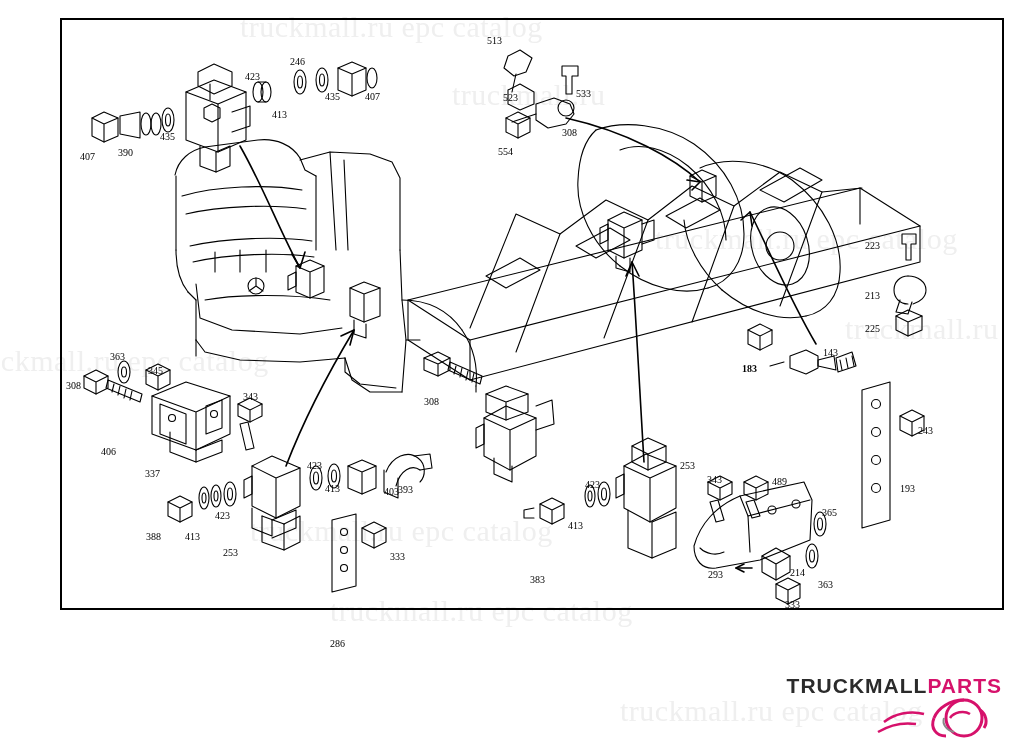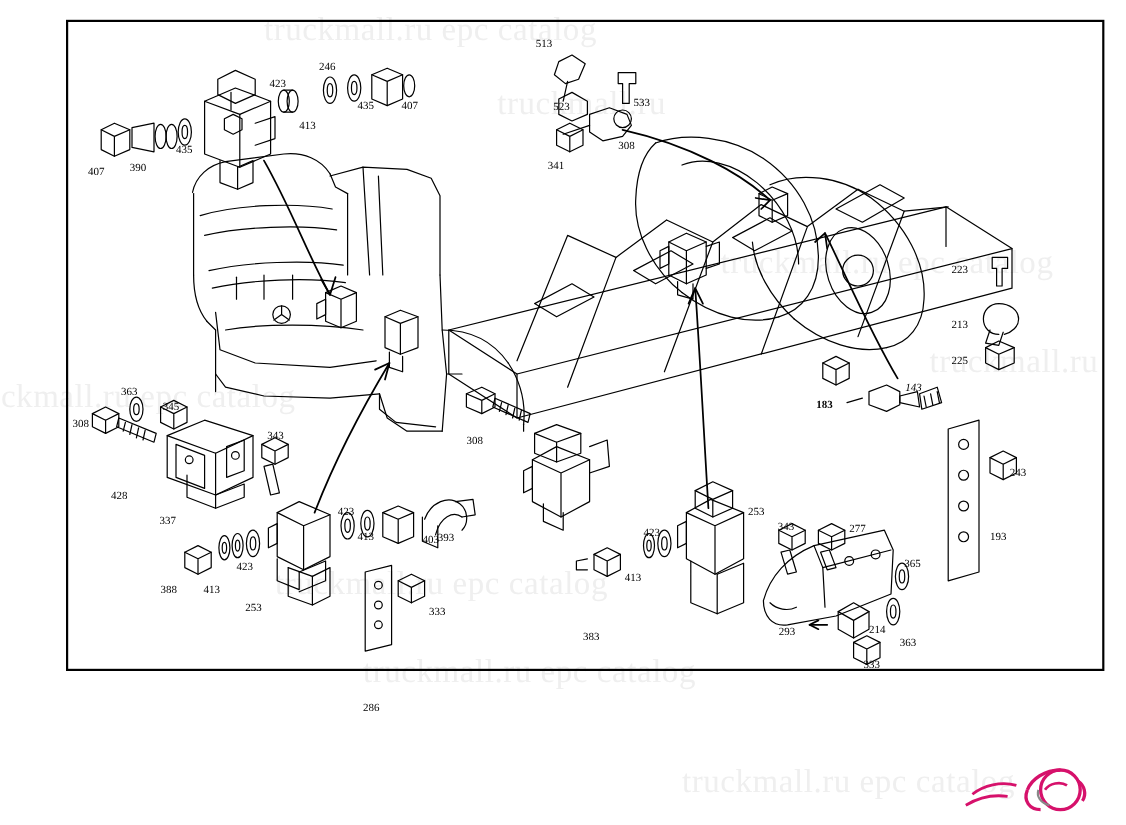--- a/index.html
+++ b/index.html
@@ -396,59 +396,60 @@
     <div class="callout" style="left:245px; top:72px;">423</div>
     <div class="callout" style="left:576px; top:89px;">533</div>
     <div class="callout" style="left:325px; top:92px;">435</div>
     <div class="callout" style="left:365px; top:92px;">407</div>
     <div class="callout" style="left:503px; top:93px;">523</div>
     <div class="callout" style="left:272px; top:110px;">413</div>
     <div class="callout" style="left:562px; top:128px;">308</div>
     <div class="callout" style="left:118px; top:148px;">390</div>
     <div class="callout" style="left:160px; top:132px;">435</div>
     <div class="callout" style="left:80px; top:152px;">407</div>
-    <div class="callout" style="left:498px; top:147px;">341</div>
+    <div class="callout" style="left:498px; top:147px;">554</div>
     <div class="callout" style="left:865px; top:241px;">223</div>
     <div class="callout" style="left:865px; top:291px;">213</div>
     <div class="callout" style="left:865px; top:324px;">225</div>
-    <div class="callout" style="left:823px; top:348px;font-style:italic;">143</div>
+    <div class="callout" style="left:823px; top:348px;">143</div>
     <div class="callout" style="left:742px; top:364px;font-weight:bold;">183</div>
     <div class="callout" style="left:110px; top:352px;">363</div>
     <div class="callout" style="left:148px; top:366px;">345</div>
     <div class="callout" style="left:66px; top:381px;">308</div>
     <div class="callout" style="left:243px; top:392px;">343</div>
     <div class="callout" style="left:424px; top:397px;">308</div>
-    <div class="callout" style="left:101px; top:447px;">428</div>
+    <div class="callout" style="left:101px; top:447px;">406</div>
     <div class="callout" style="left:145px; top:469px;">337</div>
     <div class="callout" style="left:918px; top:426px;">243</div>
     <div class="callout" style="left:900px; top:484px;">193</div>
     <div class="callout" style="left:307px; top:461px;">423</div>
     <div class="callout" style="left:680px; top:461px;">253</div>
     <div class="callout" style="left:707px; top:475px;">343</div>
-    <div class="callout" style="left:772px; top:477px;">277</div>
+    <div class="callout" style="left:772px; top:477px;">489</div>
     <div class="callout" style="left:325px; top:484px;">413</div>
     <div class="callout" style="left:360px; top:487px;margin-left:24px;">403</div>
     <div class="callout" style="left:398px; top:485px;">393</div>
     <div class="callout" style="left:585px; top:480px;">423</div>
     <div class="callout" style="left:822px; top:508px;">365</div>
     <div class="callout" style="left:215px; top:511px;">423</div>
     <div class="callout" style="left:530px; top:535px;margin-top:40px;">383</div>
     <div class="callout" style="left:568px; top:521px;">413</div>
     <div class="callout" style="left:146px; top:532px;">388</div>
     <div class="callout" style="left:185px; top:532px;">413</div>
     <div class="callout" style="left:223px; top:548px;">253</div>
     <div class="callout" style="left:390px; top:552px;">333</div>
     <div class="callout" style="left:708px; top:570px;">293</div>
     <div class="callout" style="left:790px; top:568px;">214</div>
     <div class="callout" style="left:818px; top:580px;">363</div>
     <div class="callout" style="left:785px; top:600px;">333</div>
     <div class="callout" style="left:330px; top:598px;margin-top:41px;">286</div>
   </div>
 
   <div id="brand">
+    <div id="brand-text"><span>TRUCKMALL</span><span class="accent">PARTS</span></div>
     <svg id="brand-swirl" viewBox="0 0 150 44">
       <g fill="none" stroke="#d6116b" stroke-width="3">
         <circle cx="110" cy="22" r="18"></circle>
         <path d="M110 4 C96 4 84 12 80 22"></path>
         <path d="M80 22 C76 32 82 40 92 40"></path>
         <path d="M126 14 C132 18 134 26 130 32"></path>
       </g>
       <g fill="none" stroke="#d6116b" stroke-width="2.5">
         <path d="M70 18 C56 14 40 18 30 26"></path>
         <path d="M62 28 C48 26 34 30 24 36"></path>

